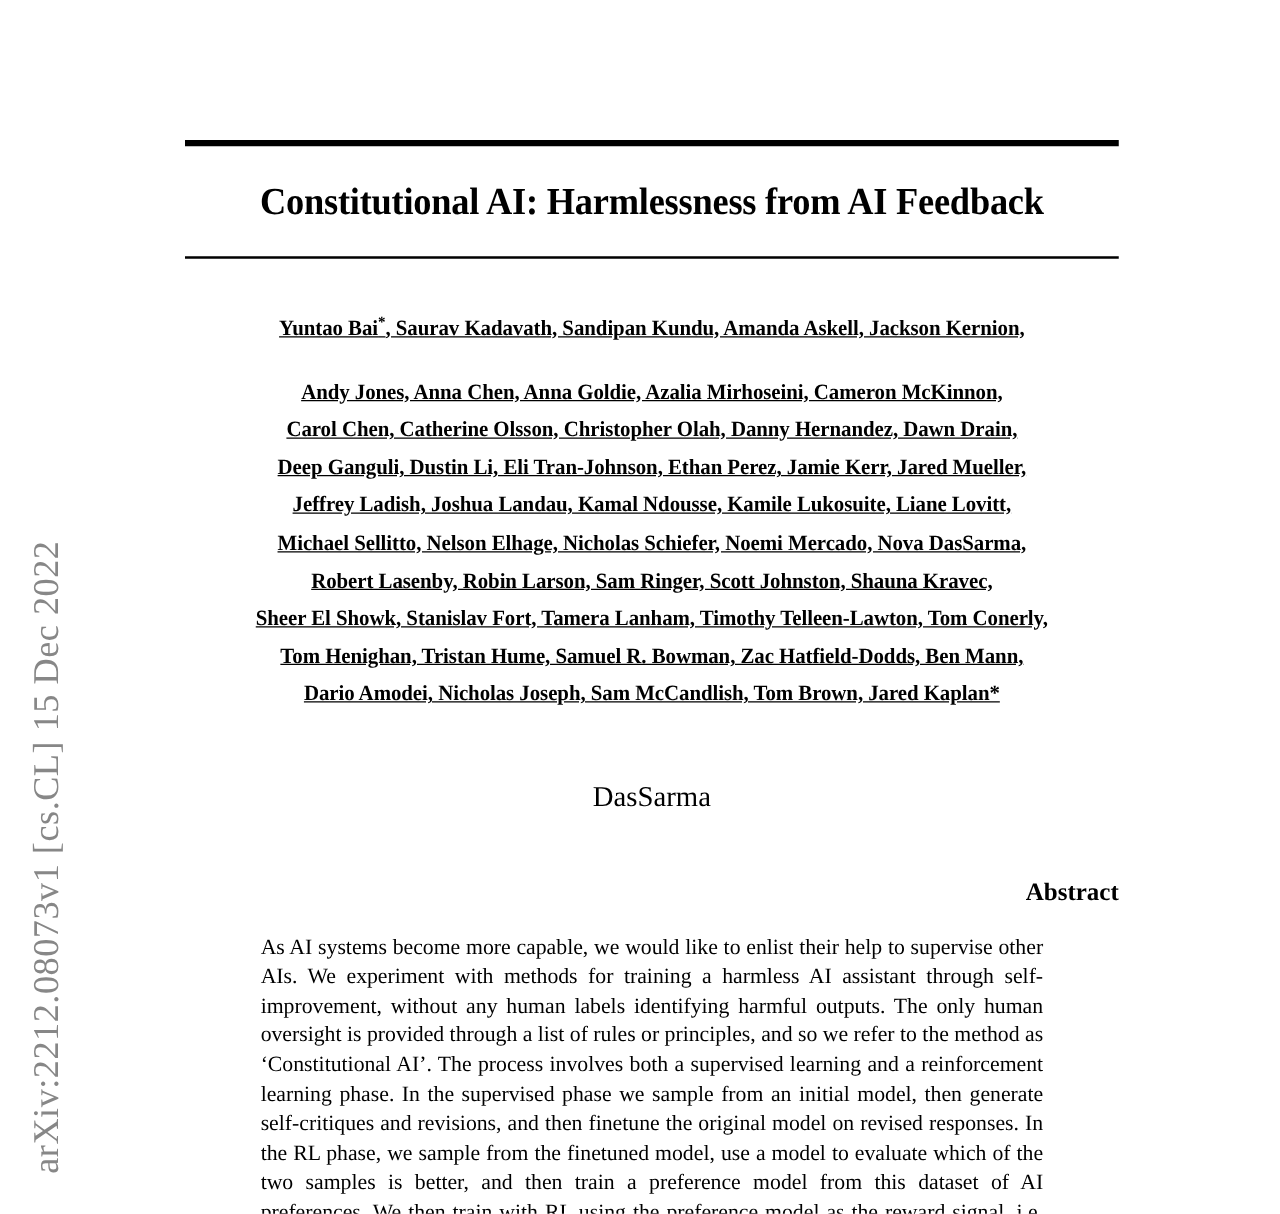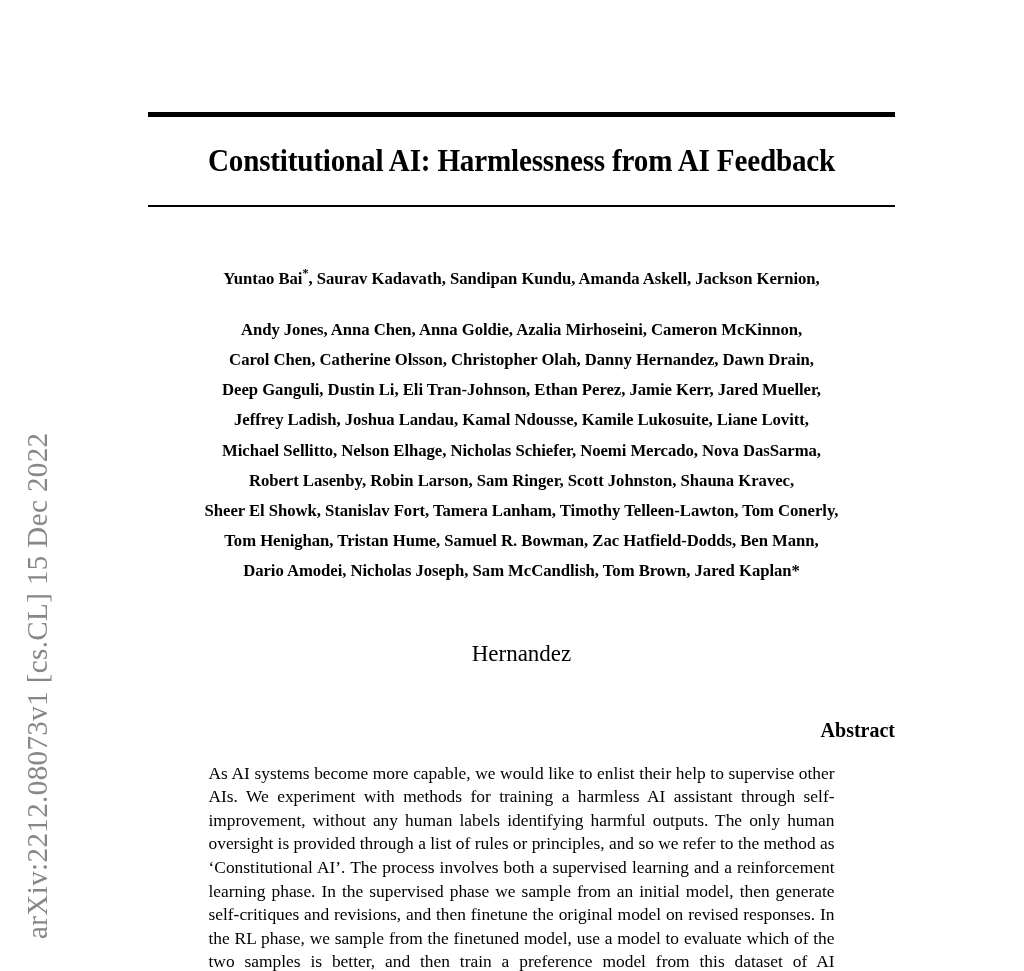--- a/index.html
+++ b/index.html
@@ -71,22 +71,23 @@
     padding-top: 28px;
     padding-bottom: 26px;
     line-height: 1.1;
     transform: scaleX(0.955);
     transform-origin: center center;
     white-space: nowrap;
   }
 
   
   .authors {
-    padding-top: 56px;
+    padding-top: 40px;
     text-align: center;
+    text-decoration: underline;
   }
   .author-line {
     font-family: "Liberation Serif", "DejaVu Serif", serif;
     font-weight: bold;
     font-size: 17.4px;
     line-height: 30.2px;
     letter-spacing: -0.05px;
     white-space: nowrap;
     transform: scaleX(0.96);
   }
@@ -152,21 +153,21 @@
     <div class="author-line">Carol Chen, Catherine Olsson, Christopher Olah, Danny Hernandez, Dawn Drain,</div>
     <div class="author-line">Deep Ganguli, Dustin Li, Eli Tran-Johnson, Ethan Perez, Jamie Kerr, Jared Mueller,</div>
     <div class="author-line">Jeffrey Ladish, Joshua Landau, Kamal Ndousse, Kamile Lukosuite, Liane Lovitt,</div>
     <div class="author-line">Michael Sellitto, Nelson Elhage, Nicholas Schiefer, Noemi Mercado, Nova DasSarma,</div>
     <div class="author-line">Robert Lasenby, Robin Larson, Sam Ringer, Scott Johnston, Shauna Kravec,</div>
     <div class="author-line">Sheer El Showk, Stanislav Fort, Tamera Lanham, Timothy Telleen-Lawton, Tom Conerly,</div>
     <div class="author-line">Tom Henighan, Tristan Hume, Samuel R. Bowman, Zac Hatfield-Dodds, Ben Mann,</div>
     <div class="author-line">Dario Amodei, Nicholas Joseph, Sam McCandlish, Tom Brown, Jared Kaplan*</div>
   </div>
 
-  <div class="affiliation">Hernandez</div>
+  <div class="affiliation">DasSarma</div>
 
   <div class="abstract-heading">Abstract</div>
 
   <div class="abstract-body">
     <p>As AI systems become more capable, we would like to enlist their help to supervise other AIs. We experiment with methods for training a harmless AI assistant through self-improvement, without any human labels identifying harmful outputs. The only human oversight is provided through a list of rules or principles, and so we refer to the method as ‘Constitutional AI’. The process involves both a supervised learning and a reinforcement learning phase. In the supervised phase we sample from an initial model, then generate self-critiques and revisions, and then finetune the original model on revised responses. In the RL phase, we sample from the finetuned model, use a model to evaluate which of the two samples is better, and then train a preference model from this dataset of AI preferences. We then train with RL using the preference model as the reward signal, i.e. we use ‘RL from AI Feedback’ (RLAIF). As a result we are able to train a harmless but non-evasive AI assistant that engages with harmful queries by explaining its objections to them. Both the SL and RL methods can leverage chain-of-thought style reasoning to improve the</p>
   </div>
 
 </div>
 
 </body></html>

